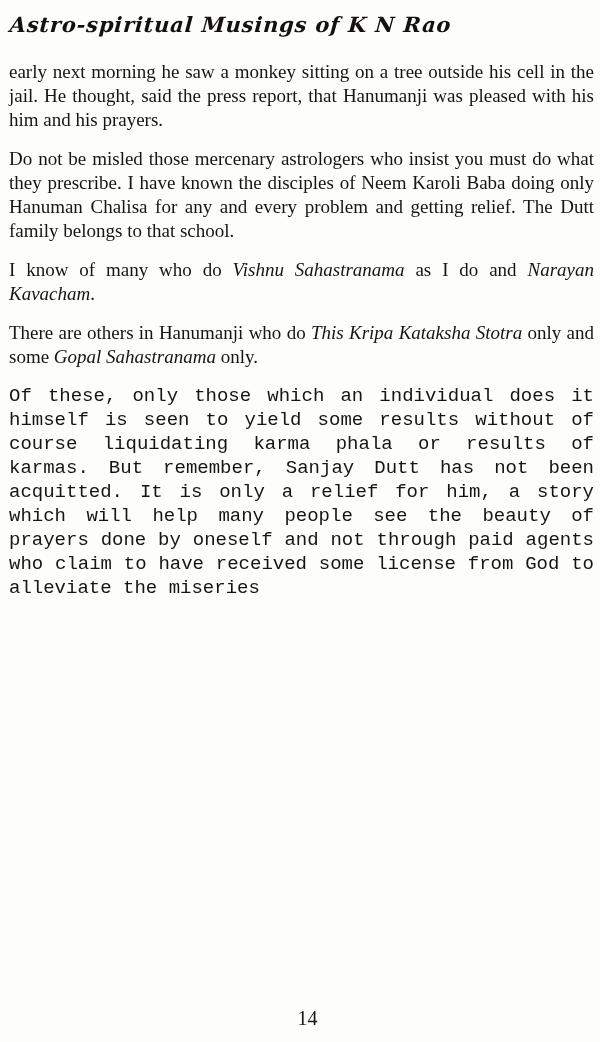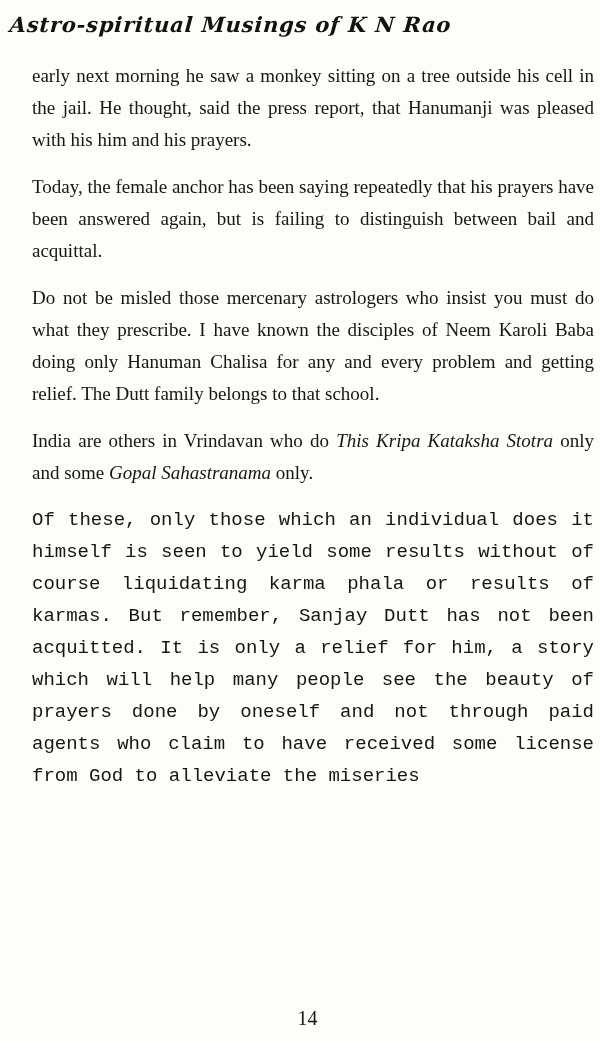--- a/index.html
+++ b/index.html
@@ -28,24 +28,23 @@
     color: #141210;
     transform: skewX(-4deg);
     transform-origin: left bottom;
     white-space: nowrap;
     padding-top: 2px;
   }
   .body-text {
     margin-top: 23px;
     font-family: "Liberation Serif", serif;
     font-size: 19px;
-    line-height: 32px;
+    line-height: 24px;
     text-align: justify;
     color: #171512;
-    margin-left: 23px;
   }
   .body-text p {
     margin: 0 0 15px 0;
   }
   .body-text p:last-child {
     margin-bottom: 0;
     font-family: Liberation Mono, monospace;
   }
   .body-text em {
     font-style: italic;
@@ -62,20 +61,20 @@
   }
 </style>
 </head>
 <body>
 
 <div class="page">
   <header class="running-head">Astro-spiritual Musings of K N Rao</header>
 
   <main class="body-text" id="paragraphs">
       <p><span>early next morning he saw a monkey sitting on a tree outside his cell in the jail. He thought, said the press report, that Hanumanji was pleased with his him and his prayers.</span></p>
-      <p><span>Today, the female anchor has been saying repeatedly that his prayers have been answered again, but is failing to distinguish between bail and acquittal.</span></p>
       <p><span>Do not be misled those mercenary astrologers who insist you must do what they prescribe. I have known the disciples of Neem Karoli Baba doing only Hanuman Chalisa for any and every problem and getting relief. The Dutt family belongs to that school.</span></p>
-      <p><span>India are others in Vrindavan who do </span><em>This Kripa Kataksha Stotra</em><span> only and some </span><em>Gopal Sahastranama</em><span> only.</span></p>
+      <p><span>I know of many who do </span><em>Vishnu Sahastranama</em><span> as I do and </span><em>Narayan Kavacham</em><span>.</span></p>
+      <p><span>There are others in Hanumanji who do </span><em>This Kripa Kataksha Stotra</em><span> only and some </span><em>Gopal Sahastranama</em><span> only.</span></p>
       <p><span>Of these, only those which an individual does it himself is seen to yield some results without of course liquidating karma phala or results of karmas. But remember, Sanjay Dutt has not been acquitted. It is only a relief for him, a story which will help many people see the beauty of prayers done by oneself and not through paid agents who claim to have received some license from God to alleviate the miseries</span></p>
     </main>
 
   <footer class="folio">14</footer>
 </div>
 
 </body></html>

